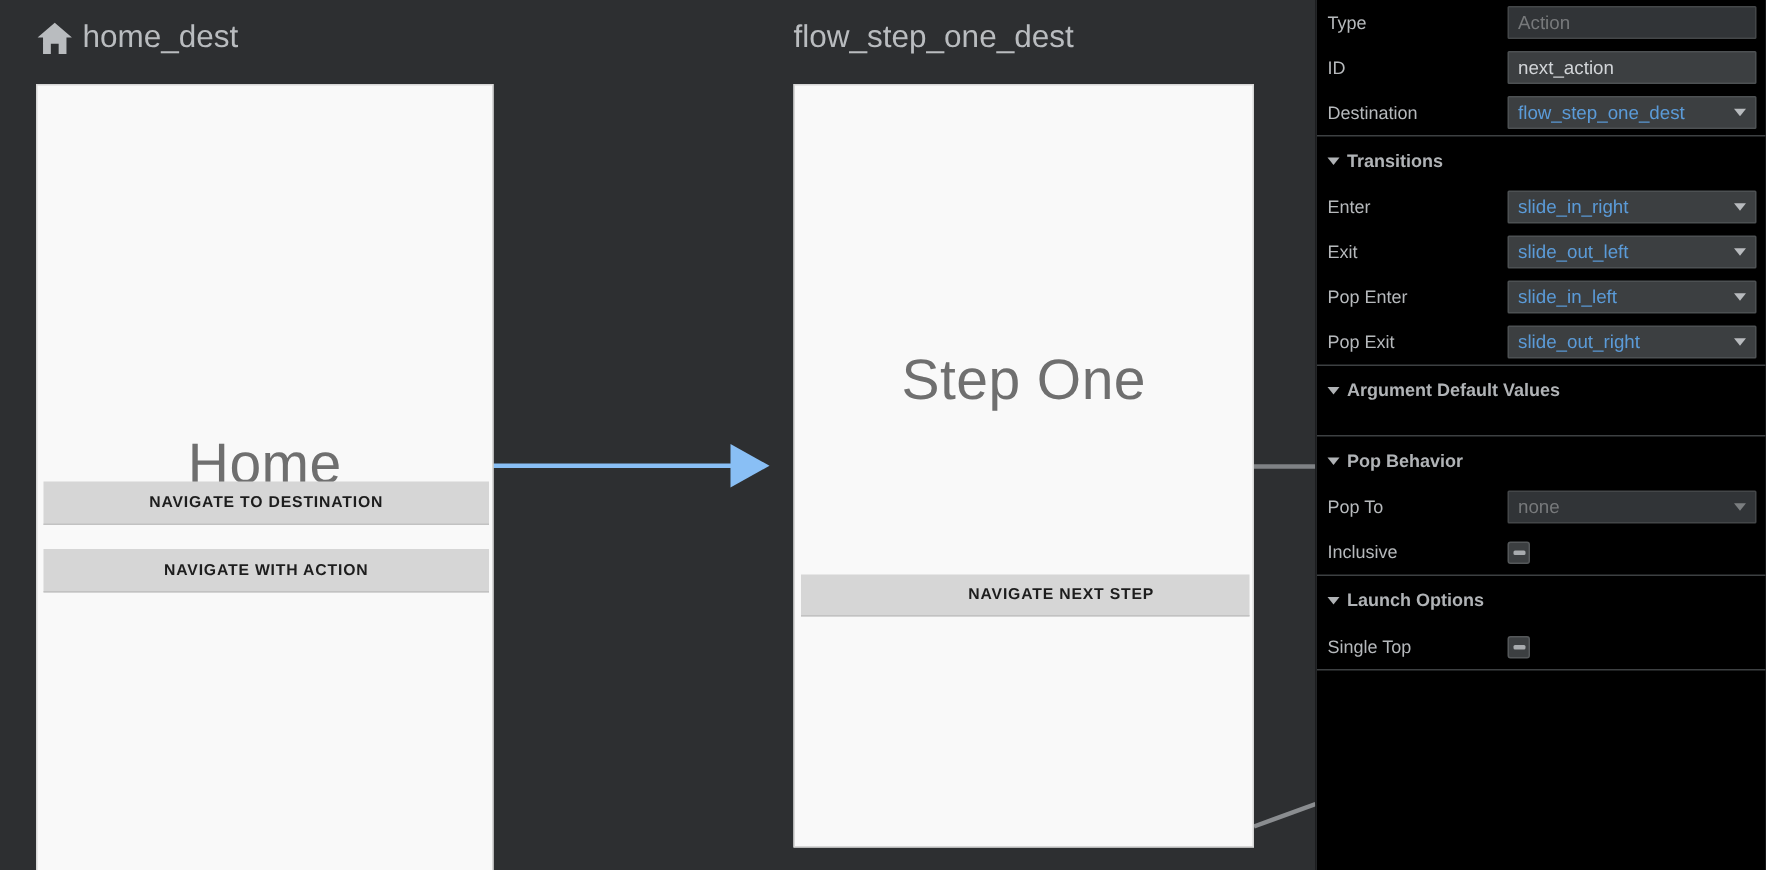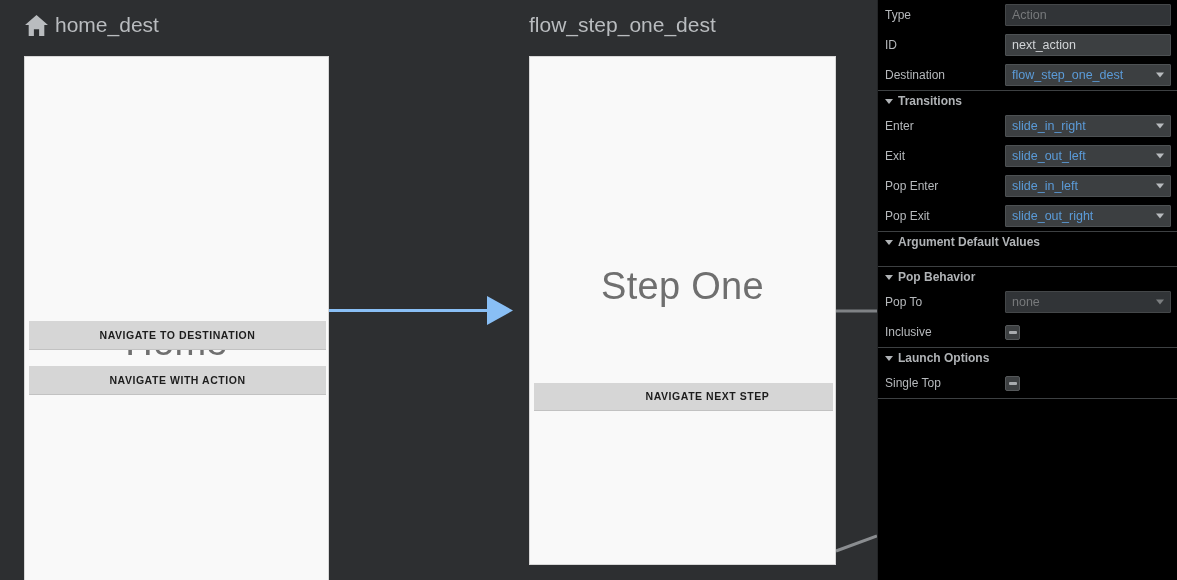--- a/index.html
+++ b/index.html
@@ -49,21 +49,20 @@
 
   .card-title {
     position: absolute;
     left: 0;
     width: 100%;
     text-align: center;
     color: #6f6f6f;
     font-size: 38px;
     font-weight: 400;
     letter-spacing: 0.3px;
-    margin-top: 32px;
   }
 
   .mat-button {
     position: absolute;
     background: #d6d6d6;
     border: none;
     border-bottom: 1px solid #c2c2c2;
     box-sizing: border-box;
     color: #1d1d1d;
     font-family: "Liberation Sans", sans-serif;
@@ -145,21 +144,21 @@
     border-right: 4.5px solid transparent;
     border-top: 5px solid #b8bbbe;
   }
   .pfield.disabled .caret { border-top-color: #7b7e80; }
 
   .section-head {
     display: flex;
     align-items: center;
     gap: 5px;
     height: 21px;
-    padding: 4px 7px;
+    padding: 16px 7px;
     box-sizing: border-box;
     border-top: 1px solid #3d4042;
     color: #b0b3b6;
     font-size: 12px;
     font-weight: bold;
   }
   .tri {
     width: 0; height: 0;
     border-left: 4.5px solid transparent;
     border-right: 4.5px solid transparent;

